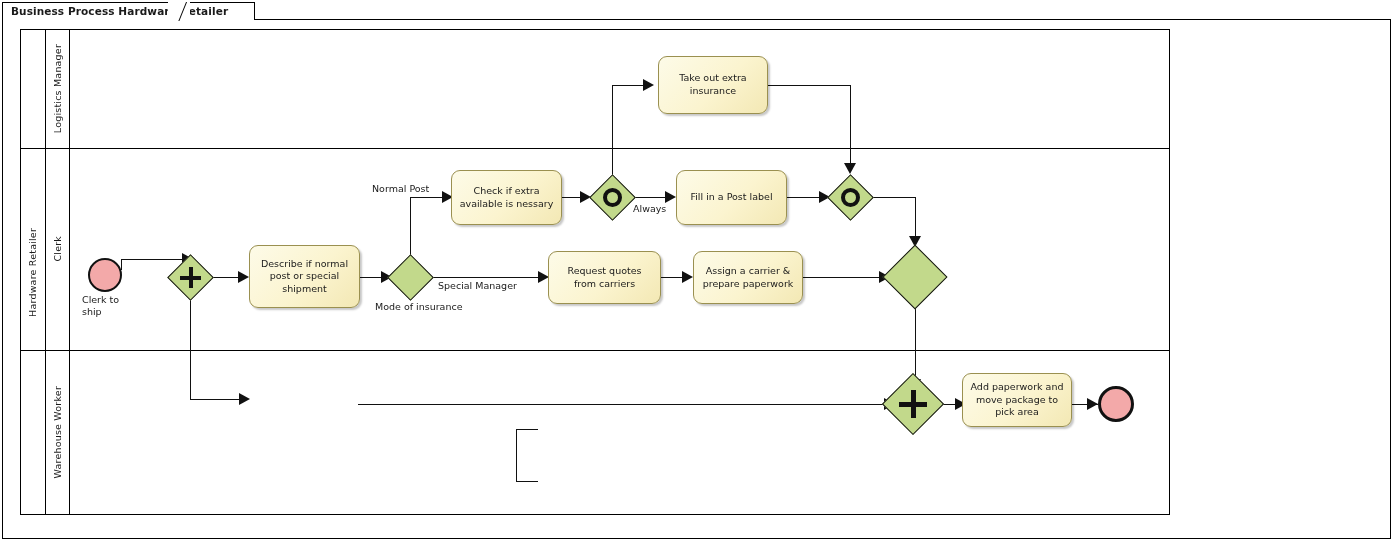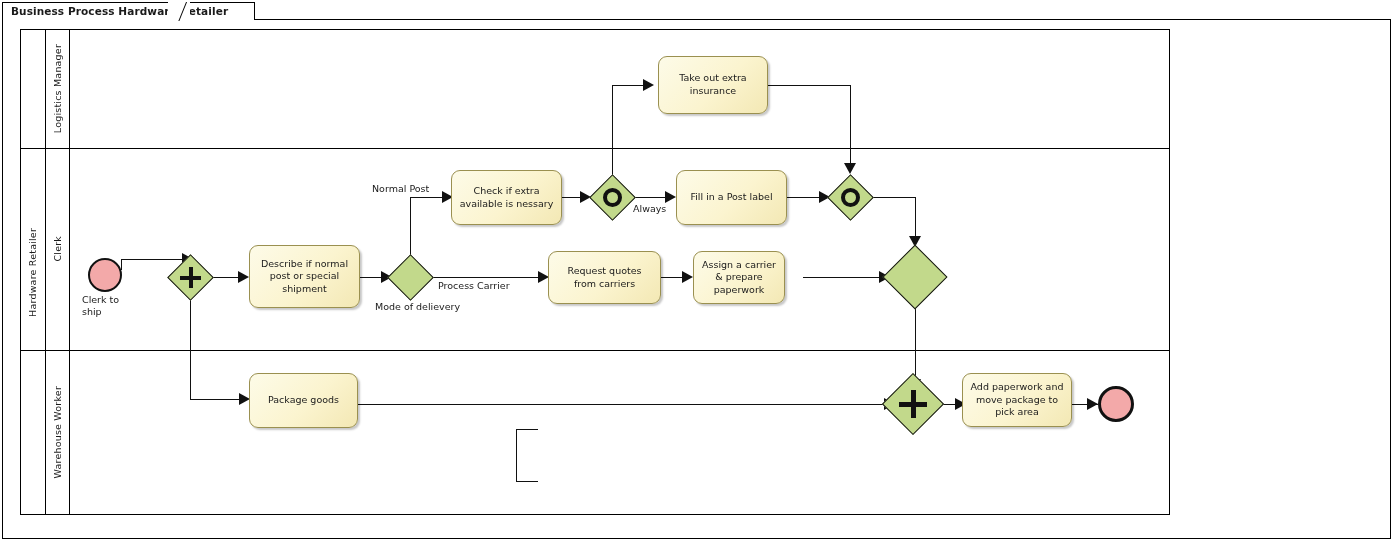--- a/index.html
+++ b/index.html
@@ -173,21 +173,21 @@
 
   <div class="gw" style="left:174px;top:261px;width:33px;height:33px">
     <div class="dia"></div>
     <div class="plus-h" style="left:6px;top:14.5px;width:21px;height:4px"></div>
     <div class="plus-v" style="left:14.5px;top:6px;width:4px;height:21px"></div>
   </div>
 
   <div class="gw" style="left:394px;top:261px;width:33px;height:33px">
     <div class="dia"></div>
   </div>
-  <div class="flow-label" style="left:375px;top:301px">Mode of delievery</div>
+  <div class="flow-label" style="left:375px;top:301px">Mode of insurance</div>
 
   <div class="gw" style="left:596px;top:181px;width:33px;height:33px">
     <div class="dia"></div>
     <div class="ring" style="left:7px;top:7px;width:19px;height:19px"></div>
   </div>
 
   <div class="gw" style="left:834px;top:181px;width:33px;height:33px">
     <div class="dia"></div>
     <div class="ring" style="left:7px;top:7px;width:19px;height:19px"></div>
   </div>
@@ -205,25 +205,24 @@
   <div class="task" style="left:658px;top:56px;width:110px;height:58px">Take out extra insurance</div>
 
   <div class="task" style="left:451px;top:170px;width:111px;height:55px">Check if extra available is nessary</div>
 
   <div class="task" style="left:249px;top:245px;width:111px;height:63px">Describe if normal post or special shipment</div>
 
   <div class="task" style="left:676px;top:170px;width:111px;height:55px">Fill in a Post label</div>
 
   <div class="task" style="left:548px;top:251px;width:113px;height:53px">Request quotes from carriers</div>
 
-  <div class="task" style="left:693px;top:251px;width:92px;height:53px">Assign a carrier &amp; prepare paperwork</div>
-
-  <div class="task" style="left:249px;top:373px;width:109px;height:55px">Package goods</div>
+  <div class="task" style="left:693px;top:251px;width:110px;height:53px">Assign a carrier &amp; prepare paperwork</div>
+
 
   <div class="task" style="left:962px;top:373px;width:110px;height:54px">Add paperwork and move package to pick area</div>
 
   <div class="flow-label" style="left:372px;top:183px">Normal Post</div>
-  <div class="flow-label" style="left:438px;top:280px">Process Carrier</div>
+  <div class="flow-label" style="left:438px;top:280px">Special Manager</div>
   <div class="flow-label" style="left:633px;top:203px">Always</div>
 
   <div class="note" style="left:516px;top:429px;width:22px;height:53px"></div>
 
 </div>
 
 </body></html>

